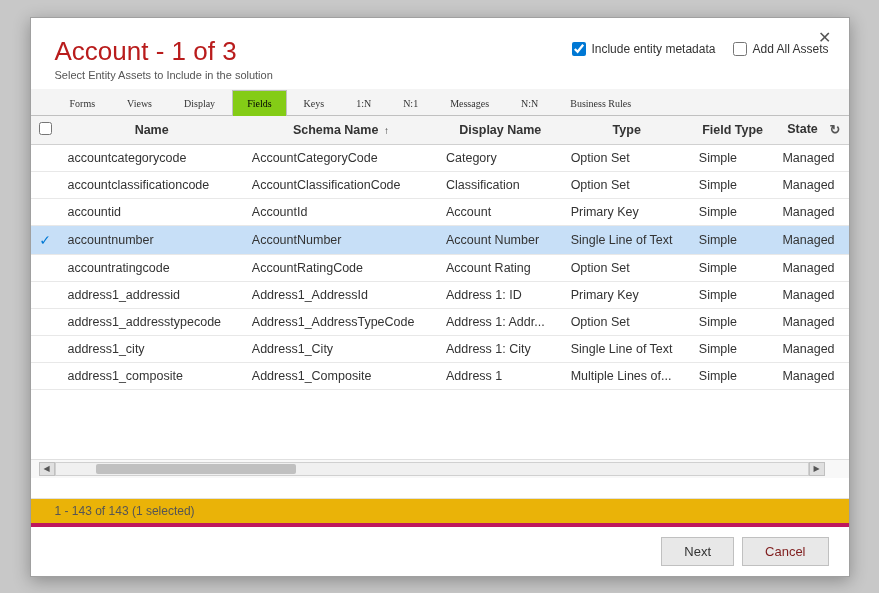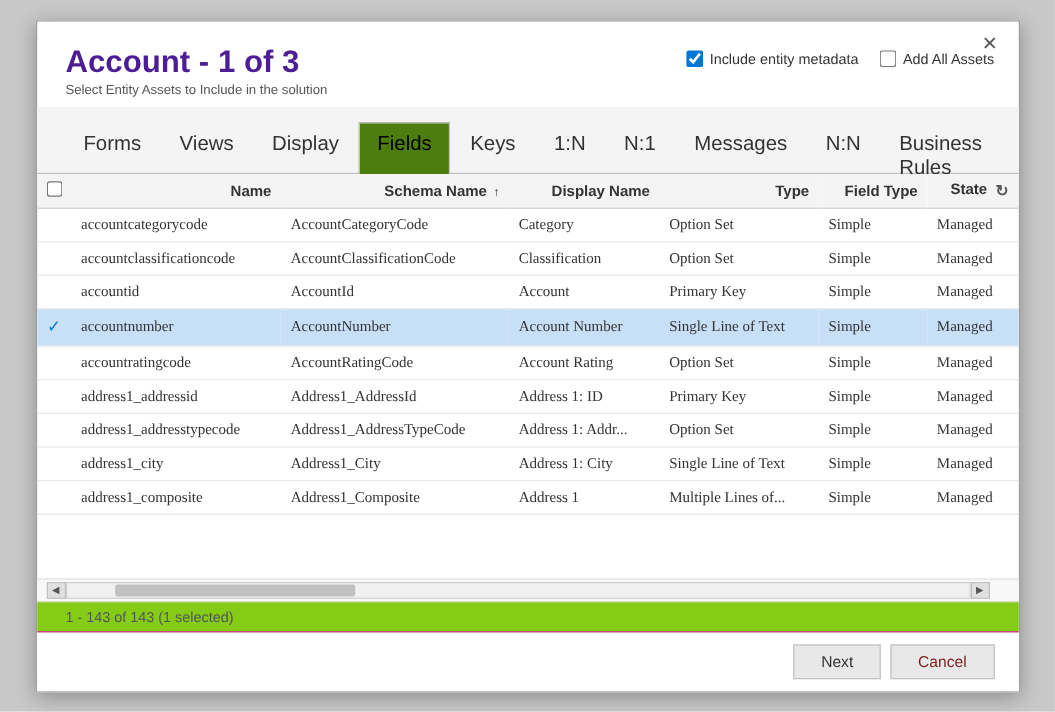--- a/index.html
+++ b/index.html
@@ -25,22 +25,22 @@
     }
     .title-bar {
       display: flex;
       align-items: flex-start;
       justify-content: space-between;
       padding: 18px 20px 8px 24px;
     }
     .title-left {}
     .main-title {
       font-size: 26px;
-      font-weight: 700;
-      color: #4c1d95;
+      font-weight: 400;
+      color: #b91c1c;
       line-height: 1.2;
     }
     .subtitle {
       font-size: 11px;
       color: #555;
       margin-top: 2px;
     }
     .title-right {
       display: flex;
       align-items: flex-start;
@@ -75,29 +75,30 @@
       display: flex;
       border-bottom: 1px solid #c0c0c0;
       padding: 0 24px;
       background: #f4f4f4;
     }
     .tab {
       padding: 7px 14px;
       border: 1px solid transparent;
       border-bottom: none;
       cursor: pointer;
-      font-size: 17px;
+      font-size: 10px;
       color: #333;
       background: transparent;
       margin-right: 2px;
       position: relative;
-      top: 13px;
+      top: 1px;
+      font-family: Liberation Serif, serif;
     }
     .tab.active {
-      background: #4d7c0f;
+      background: #84cc16;
       border-color: #c0c0c0;
       border-bottom-color: #fff;
       color: #000;
     }
     .view-bar {
       display: flex;
       align-items: center;
       padding: 6px 24px;
       border-bottom: 1px solid #e0e0e0;
       gap: 8px;
@@ -145,40 +146,39 @@
       width: 100%;
       border-collapse: collapse;
       min-width: 700px;
     }
     thead tr {
       background: #f4f4f4;
       border-bottom: 1px solid #d0d0d0;
     }
     thead th {
       padding: 6px 8px;
-      text-align: right;
+      text-align: center;
       font-weight: 600;
       font-size: 12.5px;
       color: #333;
       border-right: none;
       white-space: nowrap;
       user-select: none;
       cursor: pointer;
     }
     thead th:first-child {
       width: 28px;
       text-align: center;
     }
     thead th .sort-icon {
       font-size: 10px;
       margin-left: 2px;
     }
     tbody tr {
       border-bottom: 1px solid #e8e8e8;
-      font-family: Liberation Serif, serif;
     }
     tbody tr.selected {
       background: #c7dff7;
     }
     tbody td {
       padding: 6px 8px;
       font-size: 12.5px;
       color: #333;
       white-space: nowrap;
     }
@@ -192,21 +192,22 @@
     }
     .refresh-icon {
       color: #555;
       font-size: 13px;
     }
     .footer-bar {
       display: flex;
       align-items: center;
       padding: 5px 24px;
       border-top: 1px solid #e0e0e0;
-      background: #84cc16;
+      background: #eab308;
+      margin-top: 20px;
     }
     .record-count {
       font-size: 12px;
       color: #555;
     }
     .hscroll-bar {
       display: flex;
       align-items: center;
       padding: 2px 24px 2px 8px;
       border-top: 1px solid #e0e0e0;
@@ -240,21 +241,21 @@
       width: 200px;
       background: #c0c0c0;
       border-radius: 2px;
     }
     .action-bar {
       display: flex;
       align-items: center;
       justify-content: flex-end;
       padding: 10px 20px;
       gap: 8px;
-      border-top: 1px solid #be185d;
+      border-top: 4px solid #be185d;
       background: #fff;
     }
     .btn {
       padding: 6px 22px;
       font-size: 13px;
       cursor: pointer;
       border: 1px solid #c0c0c0;
       background: #e8e8e8;
       color: #7f1d1d;
       min-width: 70px;

